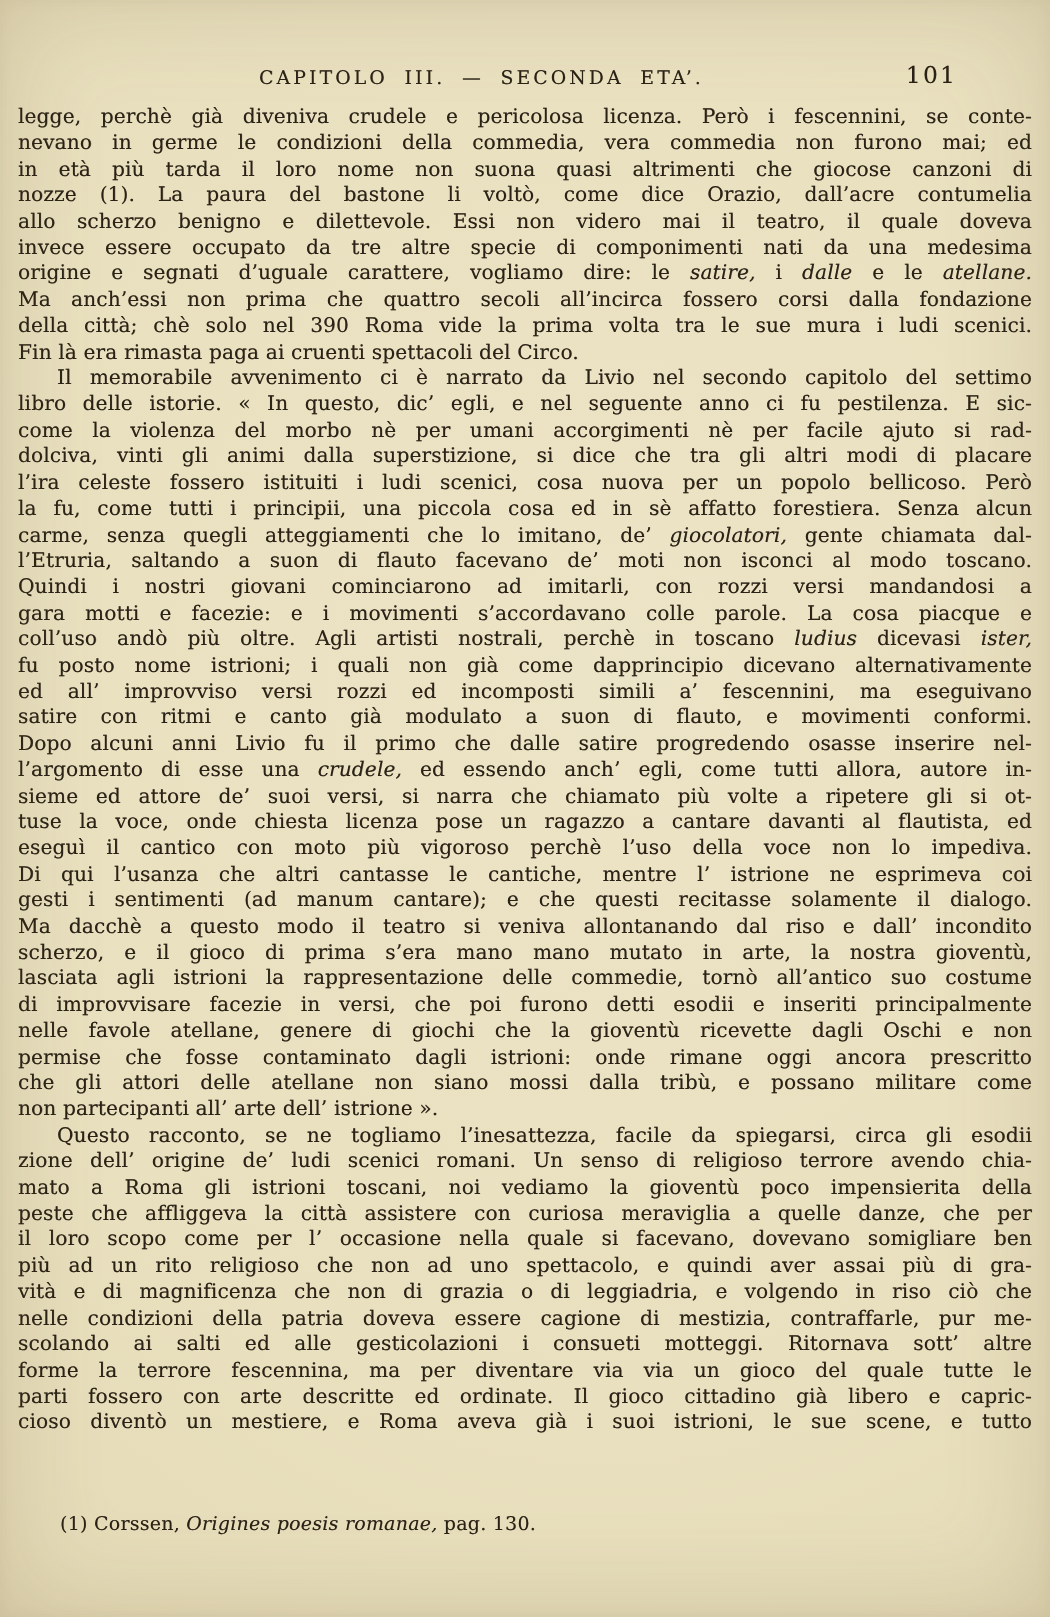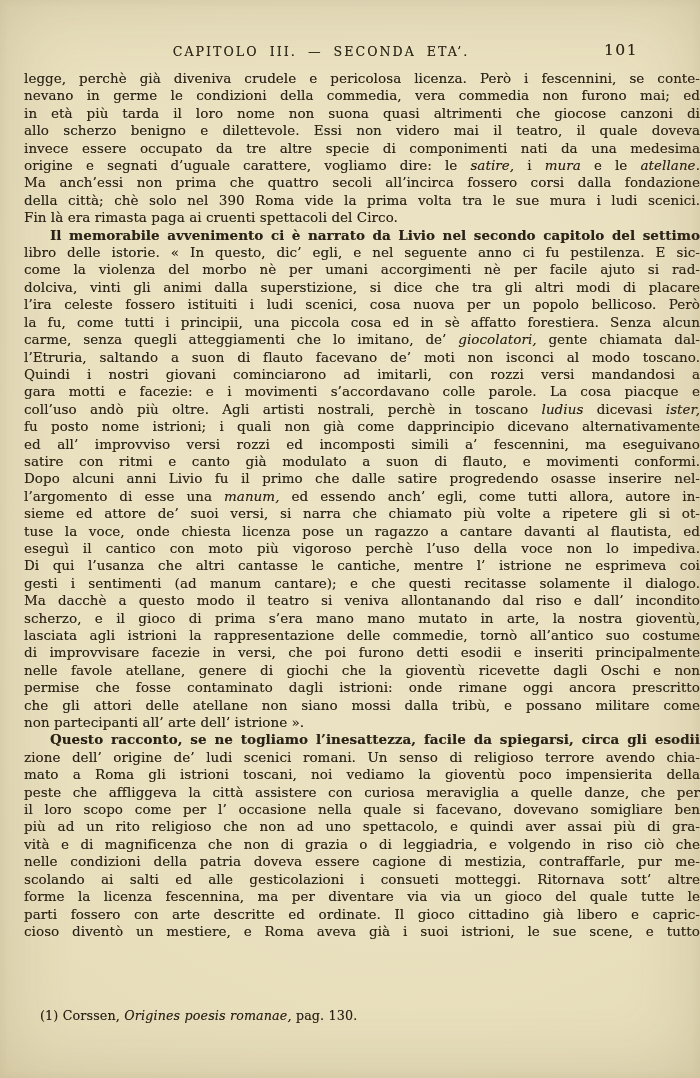--- a/index.html
+++ b/index.html
@@ -14,65 +14,66 @@
   .page::after {
     content:""; position:absolute; inset:0; pointer-events:none;
     box-shadow: inset 0 0 70px rgba(115,95,55,0.20), inset 0 0 10px rgba(115,95,55,0.07);
   }
   .header { position:absolute; top:44px; left:0; width:700px; height:18px; }
   .running-title {
     position:absolute; left:0; right:58px; text-align:center;
     font-size:12.5px; letter-spacing:2.1px; word-spacing:5px; white-space:nowrap;
   }
   .page-number { position:absolute; right:62px; top:-3px; font-size:15.5px; letter-spacing:1.5px; }
-  .body-text { position:absolute; left:24px; top:70px; width:676px; }
+  .body-text { position:absolute; left:12px; top:70px; width:676px; }
   .line {
     font-size:13.4px; line-height:17.42px; height:17.42px;
     text-align:justify; text-align-last:justify;
     letter-spacing:0.1px; overflow:visible; white-space:normal;
   }
   .line.end { text-align-last:left; }
-  .line.indent { text-indent:26px;font-weight:bold; }
+  .line.indent { text-indent:26px; }
   .line em, .footnote em { font-style:italic; }
   .footnote { position:absolute; left:40px; top:1008px; font-size:12.6px; letter-spacing:0.2px; }
 </style>
 </head>
 <body>
 
 <div class="page">
   <div class="header">
     <span class="running-title">CAPITOLO III. — SECONDA ETA’.</span>
     <span class="page-number">101</span>
   </div>
   <div class="body-text">
       <div class="line">legge, perchè già diveniva crudele e pericolosa licenza. Però i fescennini, se conte-</div>
       <div class="line">nevano in germe le condizioni della commedia, vera commedia non furono mai; ed</div>
       <div class="line">in età più tarda il loro nome non suona quasi altrimenti che giocose canzoni di</div>
+      <div class="line">nozze (1). La paura del bastone li voltò, come dice Orazio, dall’acre contumelia</div>
       <div class="line">allo scherzo benigno e dilettevole. Essi non videro mai il teatro, il quale doveva</div>
       <div class="line">invece essere occupato da tre altre specie di componimenti nati da una medesima</div>
-      <div class="line">origine e segnati d’uguale carattere, vogliamo dire: le <em>satire,</em> i <em>mura</em> e le <em>atellane.</em></div>
+      <div class="line">origine e segnati d’uguale carattere, vogliamo dire: le <em>satire,</em> i <em>dalle</em> e le <em>atellane.</em></div>
       <div class="line">Ma anch’essi non prima che quattro secoli all’incirca fossero corsi dalla fondazione</div>
       <div class="line">della città; chè solo nel 390 Roma vide la prima volta tra le sue mura i ludi scenici.</div>
       <div class="line end">Fin là era rimasta paga ai cruenti spettacoli del Circo.</div>
       <div class="line indent">Il memorabile avvenimento ci è narrato da Livio nel secondo capitolo del settimo</div>
       <div class="line">libro delle istorie. « In questo, dic’ egli, e nel seguente anno ci fu pestilenza. E sic-</div>
       <div class="line">come la violenza del morbo nè per umani accorgimenti nè per facile ajuto si rad-</div>
       <div class="line">dolciva, vinti gli animi dalla superstizione, si dice che tra gli altri modi di placare</div>
       <div class="line">l’ira celeste fossero istituiti i ludi scenici, cosa nuova per un popolo bellicoso. Però</div>
       <div class="line">la fu, come tutti i principii, una piccola cosa ed in sè affatto forestiera. Senza alcun</div>
       <div class="line">carme, senza quegli atteggiamenti che lo imitano, de’ <em>giocolatori,</em> gente chiamata dal-</div>
       <div class="line">l’Etruria, saltando a suon di flauto facevano de’ moti non isconci al modo toscano.</div>
       <div class="line">Quindi i nostri giovani cominciarono ad imitarli, con rozzi versi mandandosi a</div>
       <div class="line">gara motti e facezie: e i movimenti s’accordavano colle parole. La cosa piacque e</div>
       <div class="line">coll’uso andò più oltre. Agli artisti nostrali, perchè in toscano <em>ludius</em> dicevasi <em>ister,</em></div>
       <div class="line">fu posto nome istrioni; i quali non già come dapprincipio dicevano alternativamente</div>
       <div class="line">ed all’ improvviso versi rozzi ed incomposti simili a’ fescennini, ma eseguivano</div>
       <div class="line">satire con ritmi e canto già modulato a suon di flauto, e movimenti conformi.</div>
       <div class="line">Dopo alcuni anni Livio fu il primo che dalle satire progredendo osasse inserire nel-</div>
-      <div class="line">l’argomento di esse una <em>manum,</em> ed essendo anch’ egli, come tutti allora, autore in-</div>
+      <div class="line">l’argomento di esse una <em>crudele,</em> ed essendo anch’ egli, come tutti allora, autore in-</div>
       <div class="line">sieme ed attore de’ suoi versi, si narra che chiamato più volte a ripetere gli si ot-</div>
       <div class="line">tuse la voce, onde chiesta licenza pose un ragazzo a cantare davanti al flautista, ed</div>
       <div class="line">eseguì il cantico con moto più vigoroso perchè l’uso della voce non lo impediva.</div>
       <div class="line">Di qui l’usanza che altri cantasse le cantiche, mentre l’ istrione ne esprimeva coi</div>
       <div class="line">gesti i sentimenti (ad manum cantare); e che questi recitasse solamente il dialogo.</div>
       <div class="line">Ma dacchè a questo modo il teatro si veniva allontanando dal riso e dall’ incondito</div>
       <div class="line">scherzo, e il gioco di prima s’era mano mano mutato in arte, la nostra gioventù,</div>
       <div class="line">lasciata agli istrioni la rappresentazione delle commedie, tornò all’antico suo costume</div>
       <div class="line">di improvvisare facezie in versi, che poi furono detti esodii e inseriti principalmente</div>
       <div class="line">nelle favole atellane, genere di giochi che la gioventù ricevette dagli Oschi e non</div>
@@ -81,18 +82,18 @@
       <div class="line end">non partecipanti all’ arte dell’ istrione ».</div>
       <div class="line indent">Questo racconto, se ne togliamo l’inesattezza, facile da spiegarsi, circa gli esodii</div>
       <div class="line">zione dell’ origine de’ ludi scenici romani. Un senso di religioso terrore avendo chia-</div>
       <div class="line">mato a Roma gli istrioni toscani, noi vediamo la gioventù poco impensierita della</div>
       <div class="line">peste che affliggeva la città assistere con curiosa meraviglia a quelle danze, che per</div>
       <div class="line">il loro scopo come per l’ occasione nella quale si facevano, dovevano somigliare ben</div>
       <div class="line">più ad un rito religioso che non ad uno spettacolo, e quindi aver assai più di gra-</div>
       <div class="line">vità e di magnificenza che non di grazia o di leggiadria, e volgendo in riso ciò che</div>
       <div class="line">nelle condizioni della patria doveva essere cagione di mestizia, contraffarle, pur me-</div>
       <div class="line">scolando ai salti ed alle gesticolazioni i consueti motteggi. Ritornava sott’ altre</div>
-      <div class="line">forme la licenza fescennina, ma per diventare via via un gioco del quale tutte le</div>
+      <div class="line">forme la terrore fescennina, ma per diventare via via un gioco del quale tutte le</div>
       <div class="line">parti fossero con arte descritte ed ordinate. Il gioco cittadino già libero e capric-</div>
       <div class="line">cioso diventò un mestiere, e Roma aveva già i suoi istrioni, le sue scene, e tutto</div>
     </div>
   <div class="footnote">(1) Corssen, <em>Origines poesis romanae,</em> pag. 130.</div>
 </div>
 
 </body></html>

